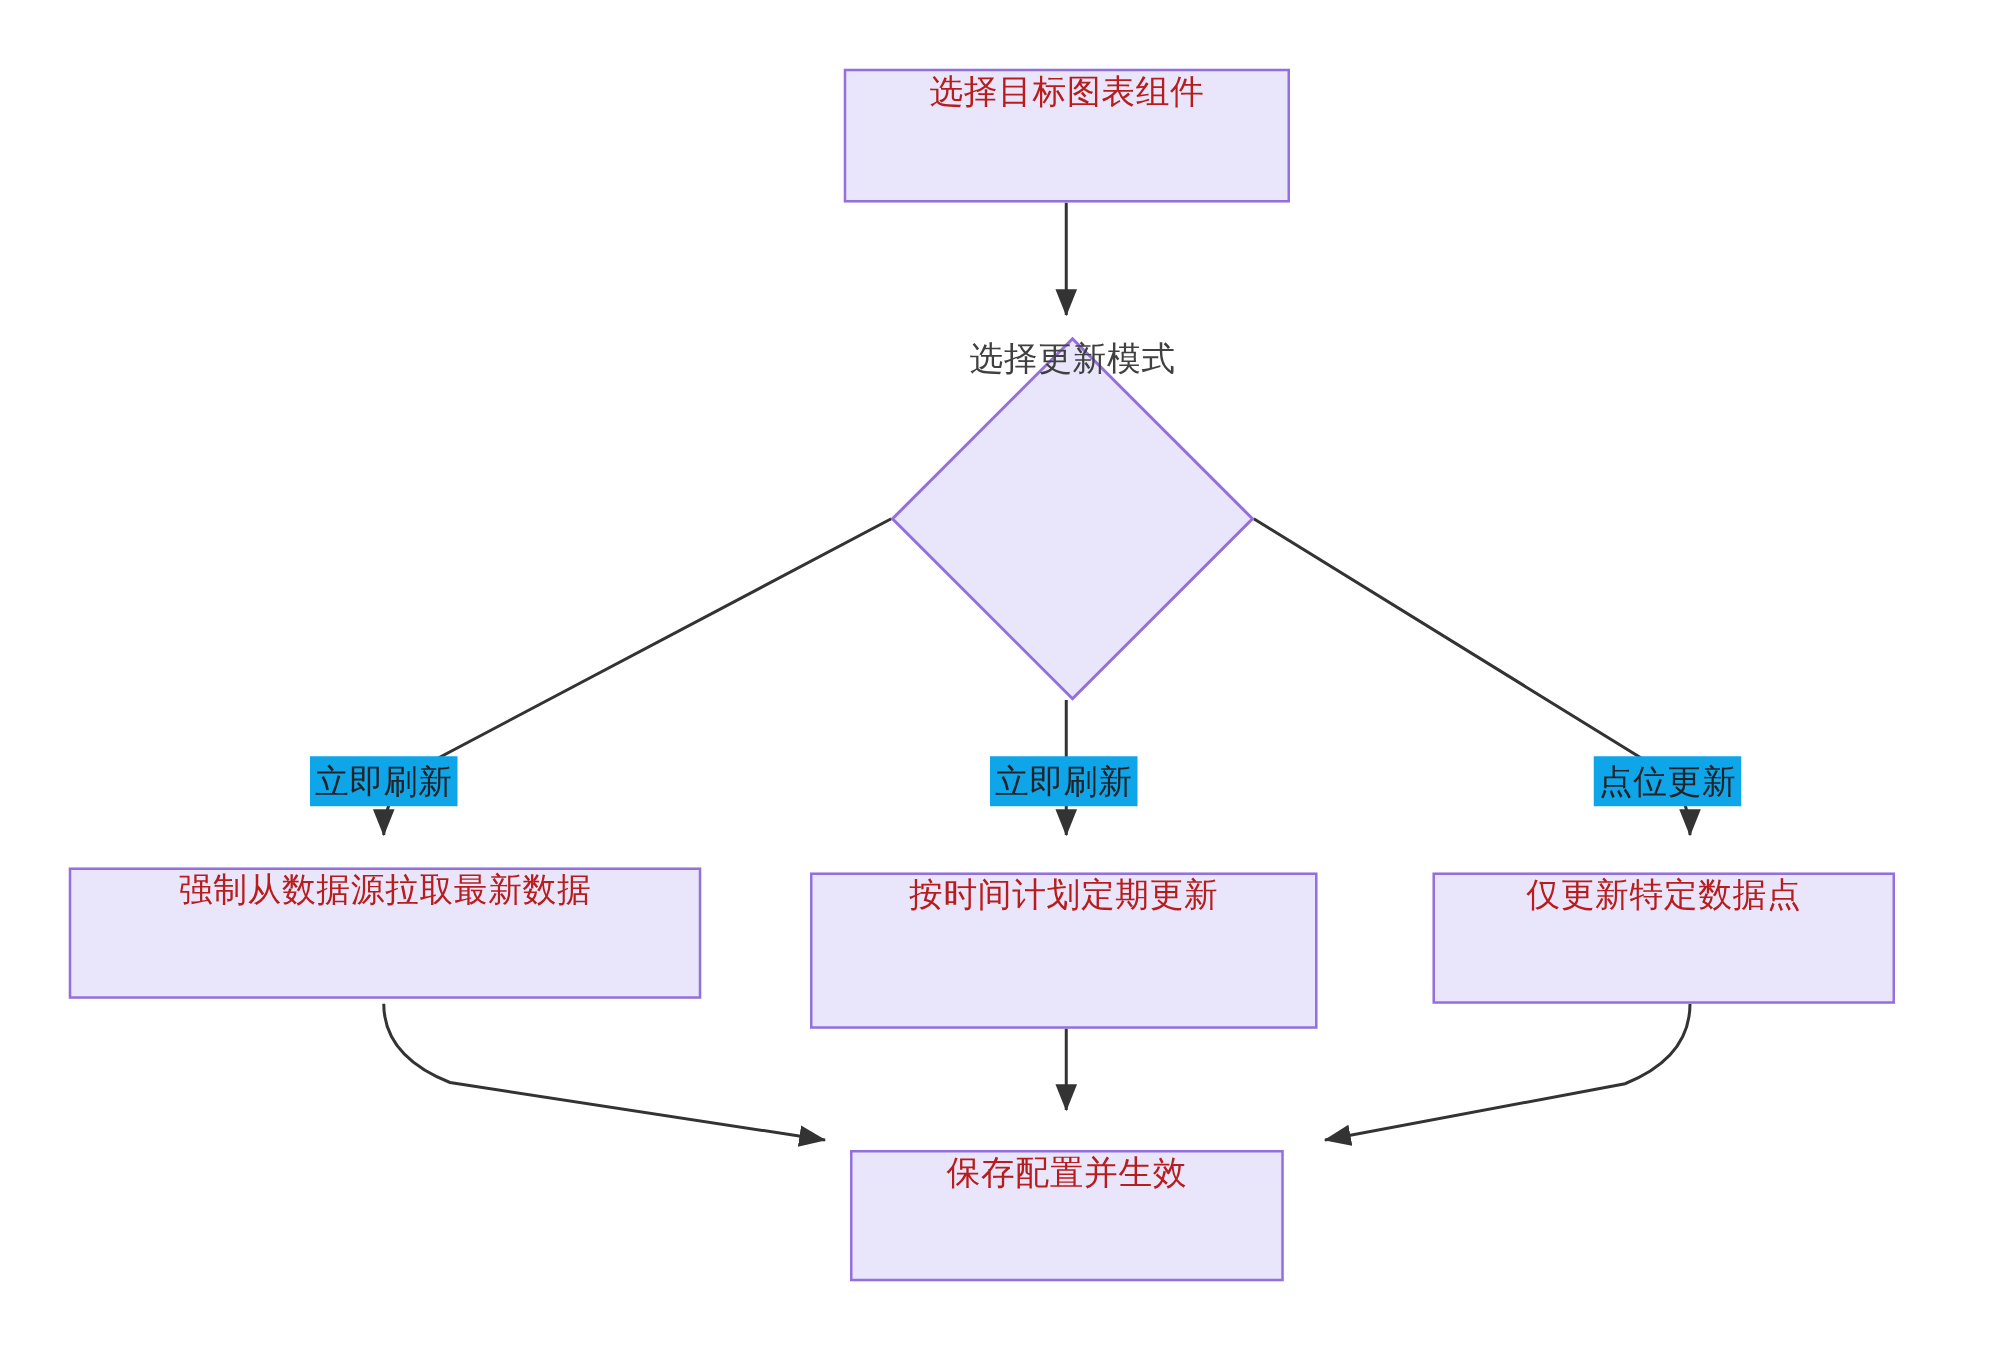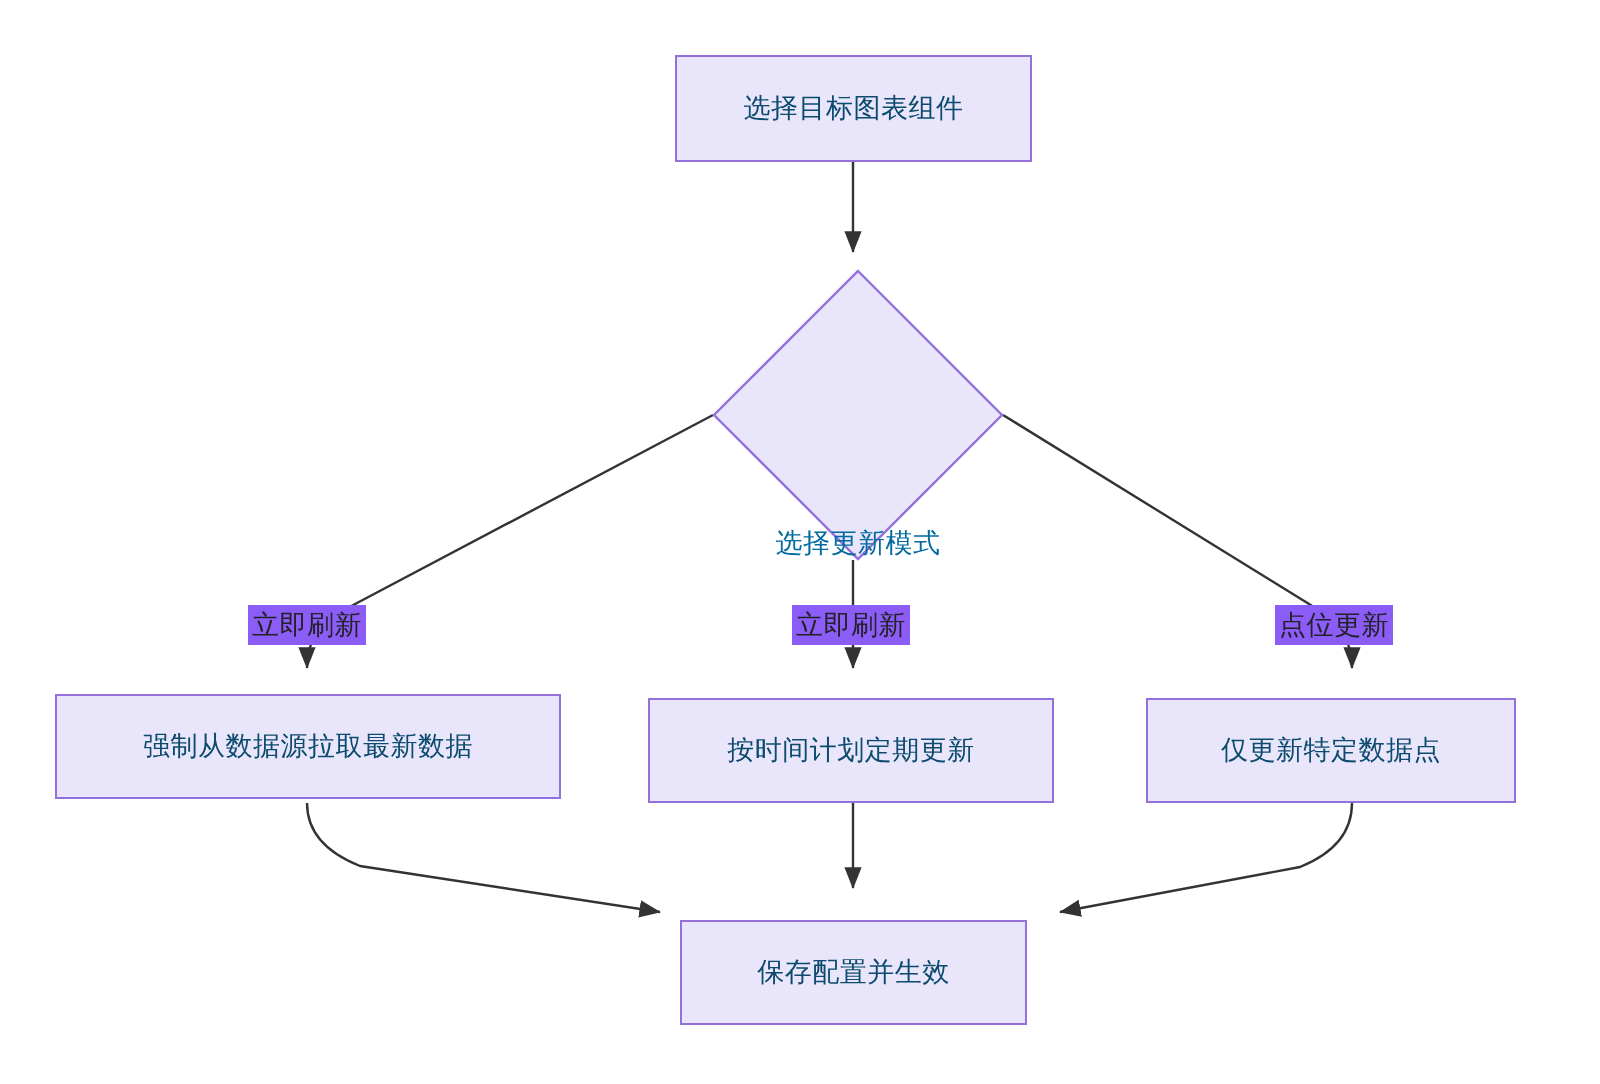--- a/index.html
+++ b/index.html
@@ -21,25 +21,25 @@
     position: absolute;
     left: 0;
     top: 0;
     width: 1600px;
     height: 1084px;
   }
   .node {
     position: absolute;
     box-sizing: border-box;
     display: flex;
-    align-items: center;
+    align-items: flex-start;
     justify-content: center;
     background: #e9e6fb;
     border: 2px solid #9370db;
-    color: #0c4a6e;
+    color: #b91c1c;
     font-size: 27px;
     line-height: 1.2;
     letter-spacing: 0.5px;
     white-space: nowrap;
   }
   .node-label {
     display: block;
   }
   .diamond-wrap {
     position: absolute;
@@ -53,30 +53,30 @@
     width: 100%;
     height: 100%;
   }
   .diamond-text {
     position: absolute;
     left: 0;
     top: 0;
     width: 100%;
     height: 100%;
     display: flex;
-    align-items: flex-end;
+    align-items: flex-start;
     justify-content: center;
-    color: #0369a1;
+    color: #404040;
     font-size: 27px;
     letter-spacing: 0.5px;
     white-space: nowrap;
   }
   .edge-label {
     position: absolute;
-    background: #8b5cf6;
+    background: #0ea5e9;
     color: #232228;
     font-size: 27px;
     letter-spacing: 0.5px;
     white-space: nowrap;
     padding: 2px 4px;
     transform: translate(-50%, -50%);
   }
 </style>
 </head>
 <body>
@@ -115,21 +115,21 @@
     </svg>
     <div class="diamond-text">
       <span>选择更新模式</span>
     </div>
   </div>
 
   <div class="node" style="left:55px; top:694px; width:506px; height:105px;">
     <span class="node-label">强制从数据源拉取最新数据</span>
   </div>
 
-  <div class="node" style="left:648px; top:698px; width:406px; height:105px;">
+  <div class="node" style="left:648px; top:698px; width:406px; height:125px;">
     <span class="node-label">按时间计划定期更新</span>
   </div>
 
   <div class="node" style="left:680px; top:920px; width:347px; height:105px;">
     <span class="node-label">保存配置并生效</span>
   </div>
 
   <div class="node" style="left:1146px; top:698px; width:370px; height:105px;">
     <span class="node-label">仅更新特定数据点</span>
   </div>

